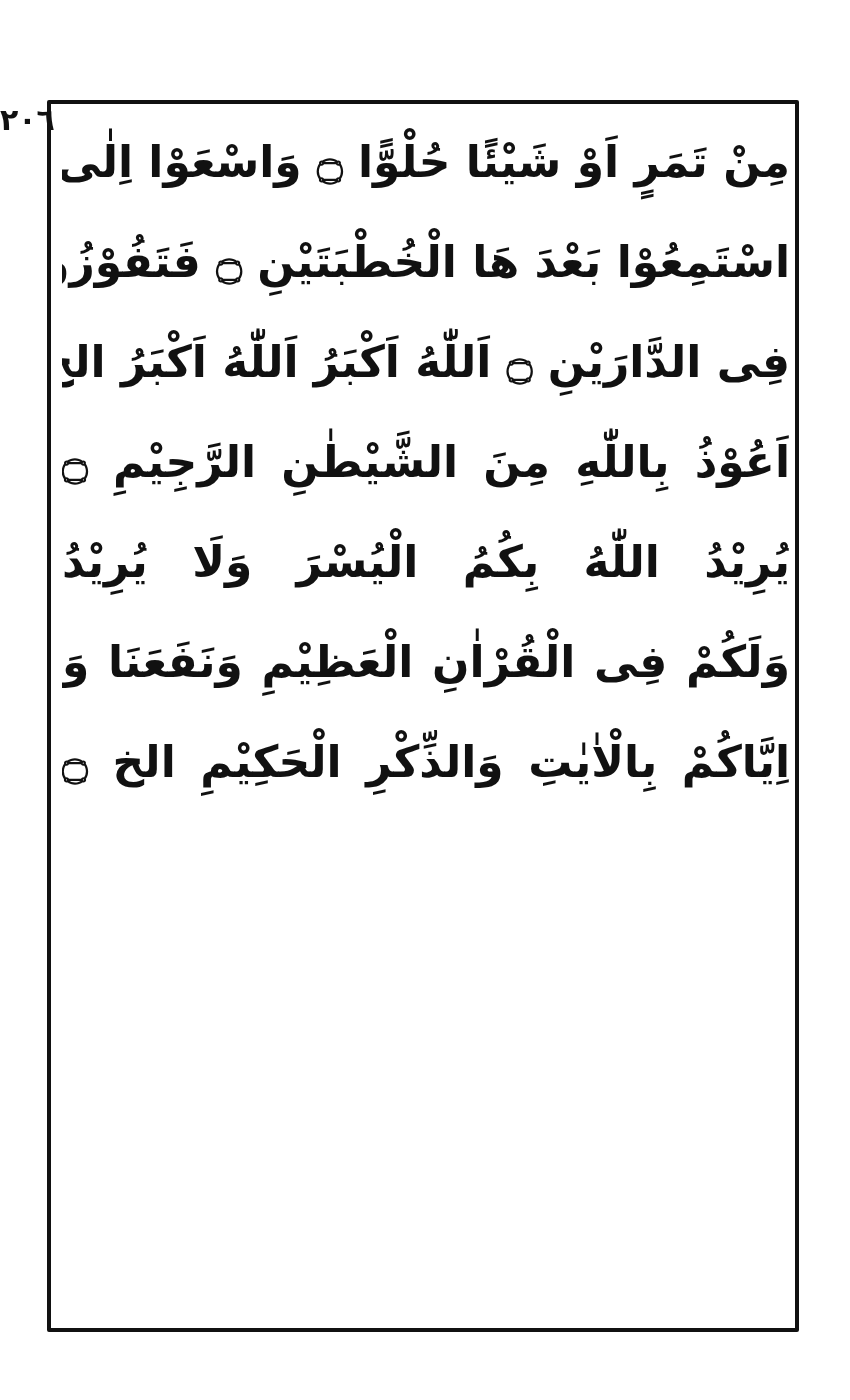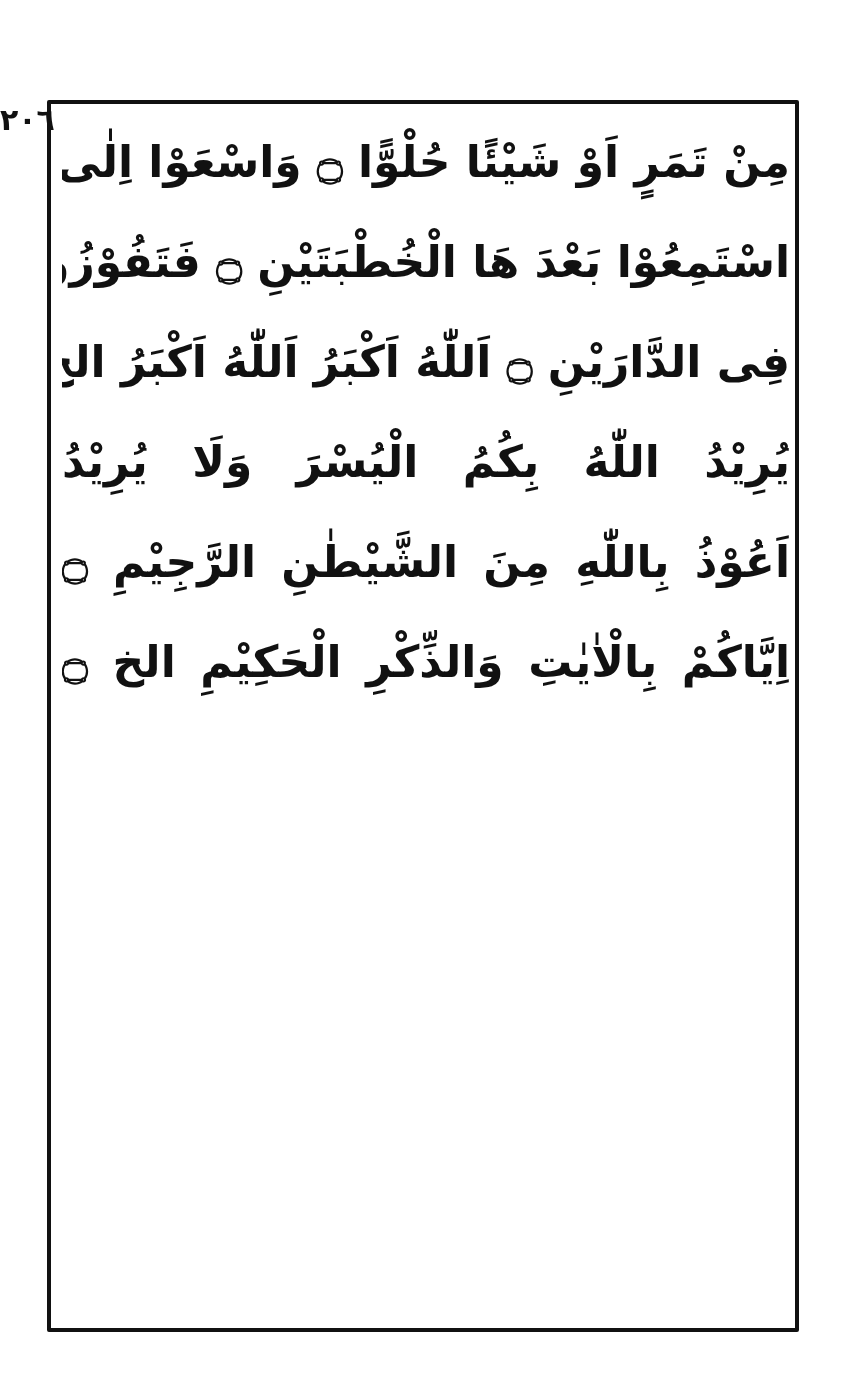--- a/index.html
+++ b/index.html
@@ -76,21 +76,24 @@
   <div class="text-line">
       <span>مِنْ تَمَرٍ اَوْ شَيْئًا حُلْوًّا ۝ وَاسْعَوْا اِلٰى صَلٰوةِ</span>
     </div>
   <div class="text-line">
       <span>اسْتَمِعُوْا بَعْدَ هَا الْخُطْبَتَيْنِ ۝ فَتَفُوْزُوْا</span>
     </div>
   <div class="text-line">
       <span>فِى الدَّارَيْنِ ۝ اَللّٰهُ اَكْبَرُ اَللّٰهُ اَكْبَرُ الخ ۝</span>
     </div>
   <div class="text-line">
+      <span>اَعُوْذُ بِاللّٰهِ مِنَ الشَّيْطٰنِ الرَّجِيْمِ ۝</span>
+    </div>
+  <div class="text-line">
       <span>يُرِيْدُ اللّٰهُ بِكُمُ الْيُسْرَ وَلَا يُرِيْدُ</span>
     </div>
   <div class="text-line">
-      <span>اَعُوْذُ بِاللّٰهِ مِنَ الشَّيْطٰنِ الرَّجِيْمِ ۝</span>
+      <span>وَلَكُمْ فِى الْقُرْاٰنِ الْعَظِيْمِ وَنَفَعَنَا وَ</span>
     </div>
   <div class="text-line">
       <span>اِيَّاكُمْ بِالْاٰيٰتِ وَالذِّكْرِ الْحَكِيْمِ الخ ۝</span>
     </div>
 </div>
 
 </body></html>

